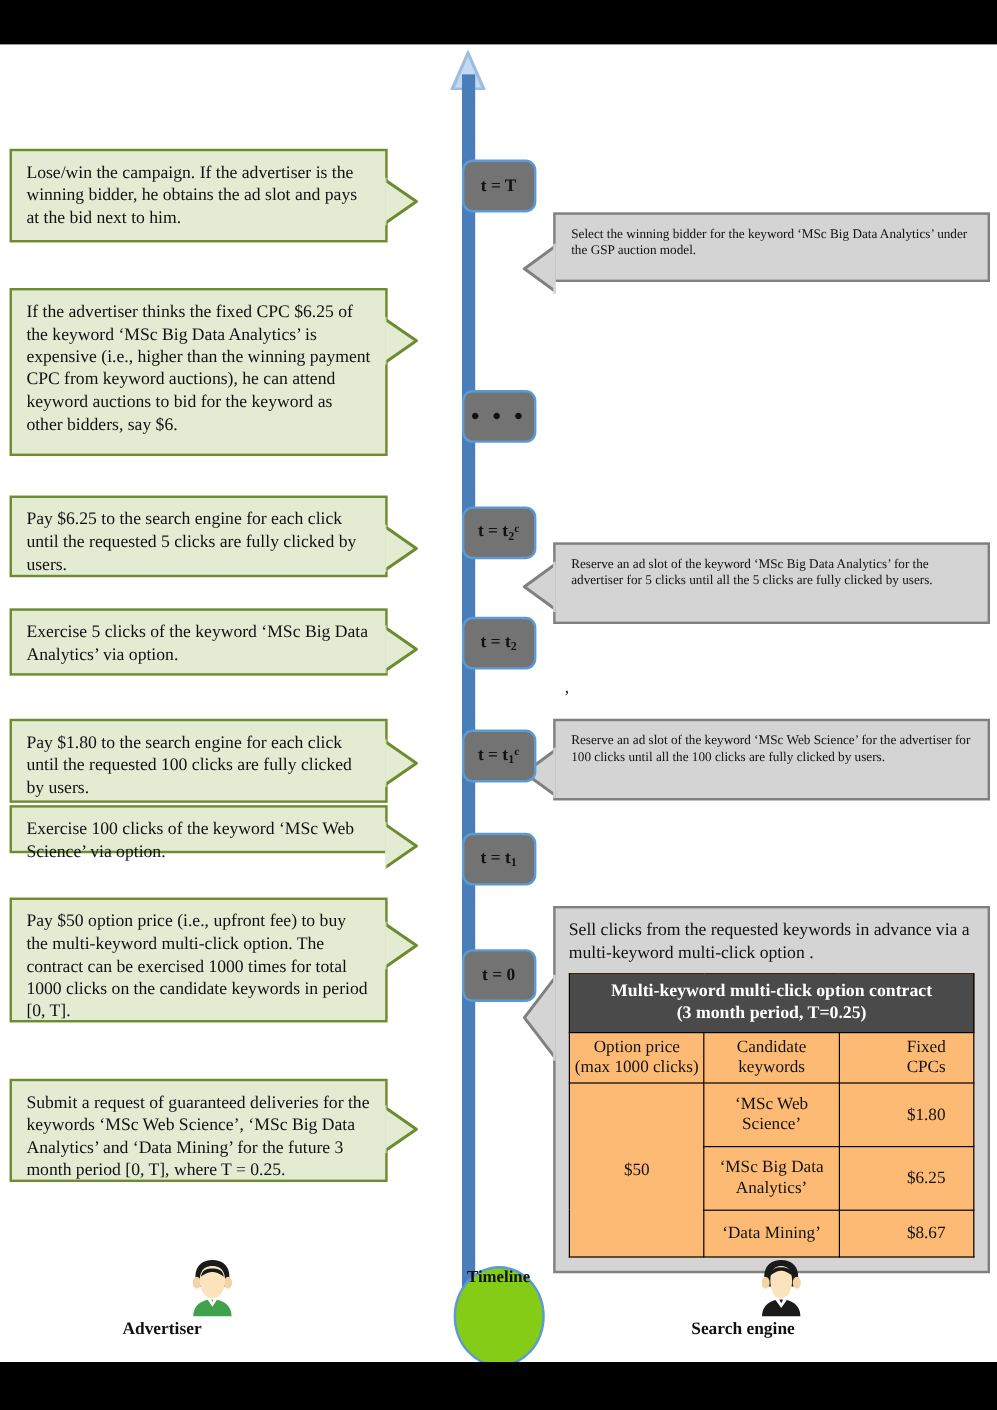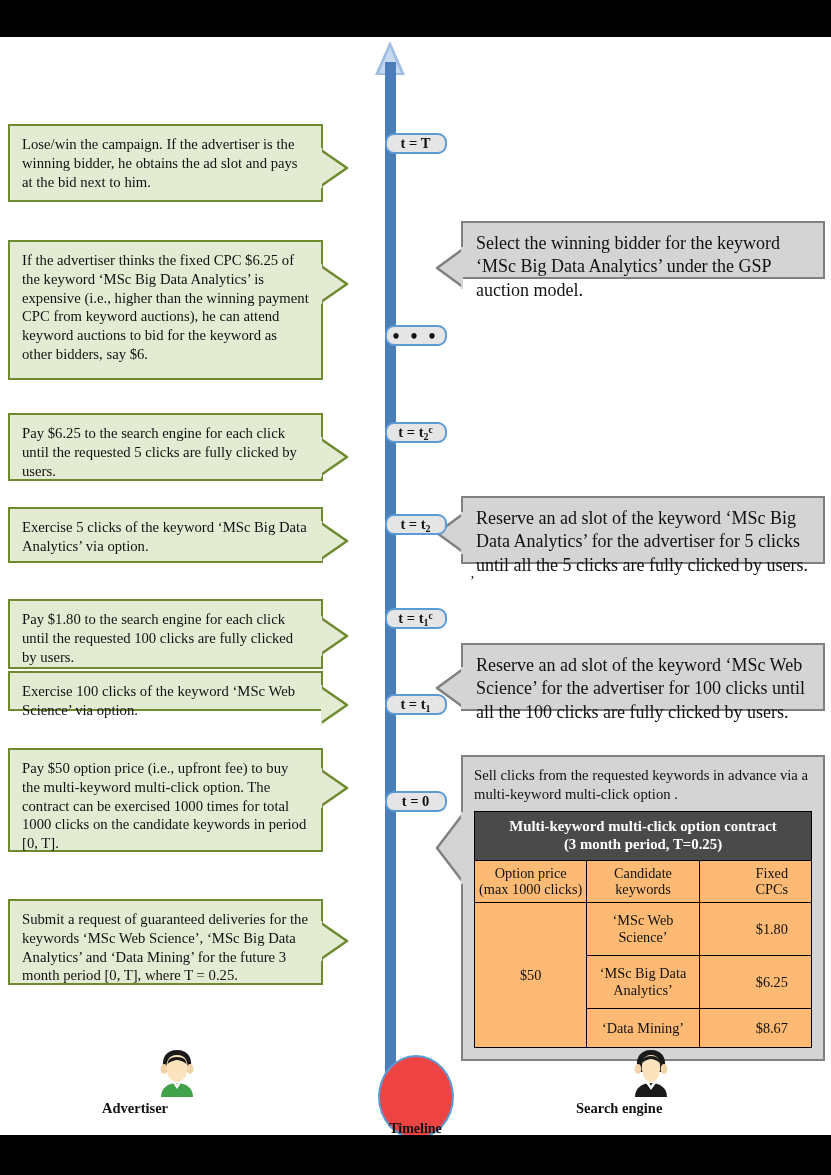--- a/index.html
+++ b/index.html
@@ -12,46 +12,46 @@
 
   
   .tl-line{position:absolute;left:385px;top:25px;width:11px;height:1030px;background:#4A7EBB;}
   .tl-arrow{position:absolute;left:375px;top:4px;width:0;height:0;
      border-left:15px solid transparent;border-right:15px solid transparent;
      border-bottom:34px solid #9CBCE4;}
   .tl-arrow:after{content:"";position:absolute;left:-11px;top:6px;width:0;height:0;
      border-left:11px solid transparent;border-right:11px solid transparent;
      border-bottom:26px solid #C5D9F1;}
   .marker{position:absolute;left:50%;transform:translateX(-50%);
-     width:62px;height:21px;background:#e5e5e5;border:2.5px solid #5B9BD5;
+     width:62px;height:44px;background:#737373;border:2.5px solid #5B9BD5;
      border-radius:9px;box-sizing:border-box;
      display:flex;align-items:center;justify-content:center;
      font-weight:bold;font-size:14.5px;color:#111;z-index:3;white-space:nowrap;}
   .marker sub{font-size:10px;vertical-align:-3px;}
   .marker sup{font-size:9.5px;vertical-align:4px;}
   .dots{letter-spacing:3px;font-size:20px;line-height:10px;}
 
   .tl-ellipse{position:absolute;left:50%;transform:translateX(-50%);top:1018px;
-     width:76px;height:84px;border-radius:50%;background:#ef4444;
+     width:76px;height:84px;border-radius:50%;background:#84cc16;
      border:2.5px solid #5B9BD5;box-sizing:border-box;
-     display:flex;align-items:flex-end;justify-content:center;
+     display:flex;align-items:flex-start;justify-content:center;
      font-weight:bold;font-size:14px;color:#111;z-index:4;}
 
   
   .callout{position:absolute;box-sizing:border-box;}
   .cg{ 
     left:8px;width:315px;background:#E4EBD3;border:2.5px solid #6E8B30;
     padding:9px 12px 9px 12px;color:#111;font-size:14.7px;line-height:1.28;
   }
   .cg .beak{position:absolute;right:-29px;top:22px;width:29px;height:40px;}
   .cg .beak svg{display:block;}
 
   .cgray{ 
     left:461px;width:364px;background:#D4D4D4;border:2.5px solid #808080;
-    padding:9px 13px 9px 13px;color:#111;font-size:18px;line-height:1.30;margin-top:44px;
+    padding:9px 13px 9px 13px;color:#111;font-size:11px;line-height:1.30;
   }
   .cgray .beak{position:absolute;left:-28px;top:24px;width:28px;height:42px;}
 
   .stray{position:absolute;left:470px;top:537px;font-size:14px;color:#111;}
 
   
   .tblbox{position:absolute;left:461px;top:718px;width:364px;
      background:#D4D4D4;border:2.5px solid #808080;box-sizing:border-box;
      padding:9px 11px 11px 11px;}
   .tblbox .beak{position:absolute;left:-28px;top:55px;width:28px;height:70px;}

